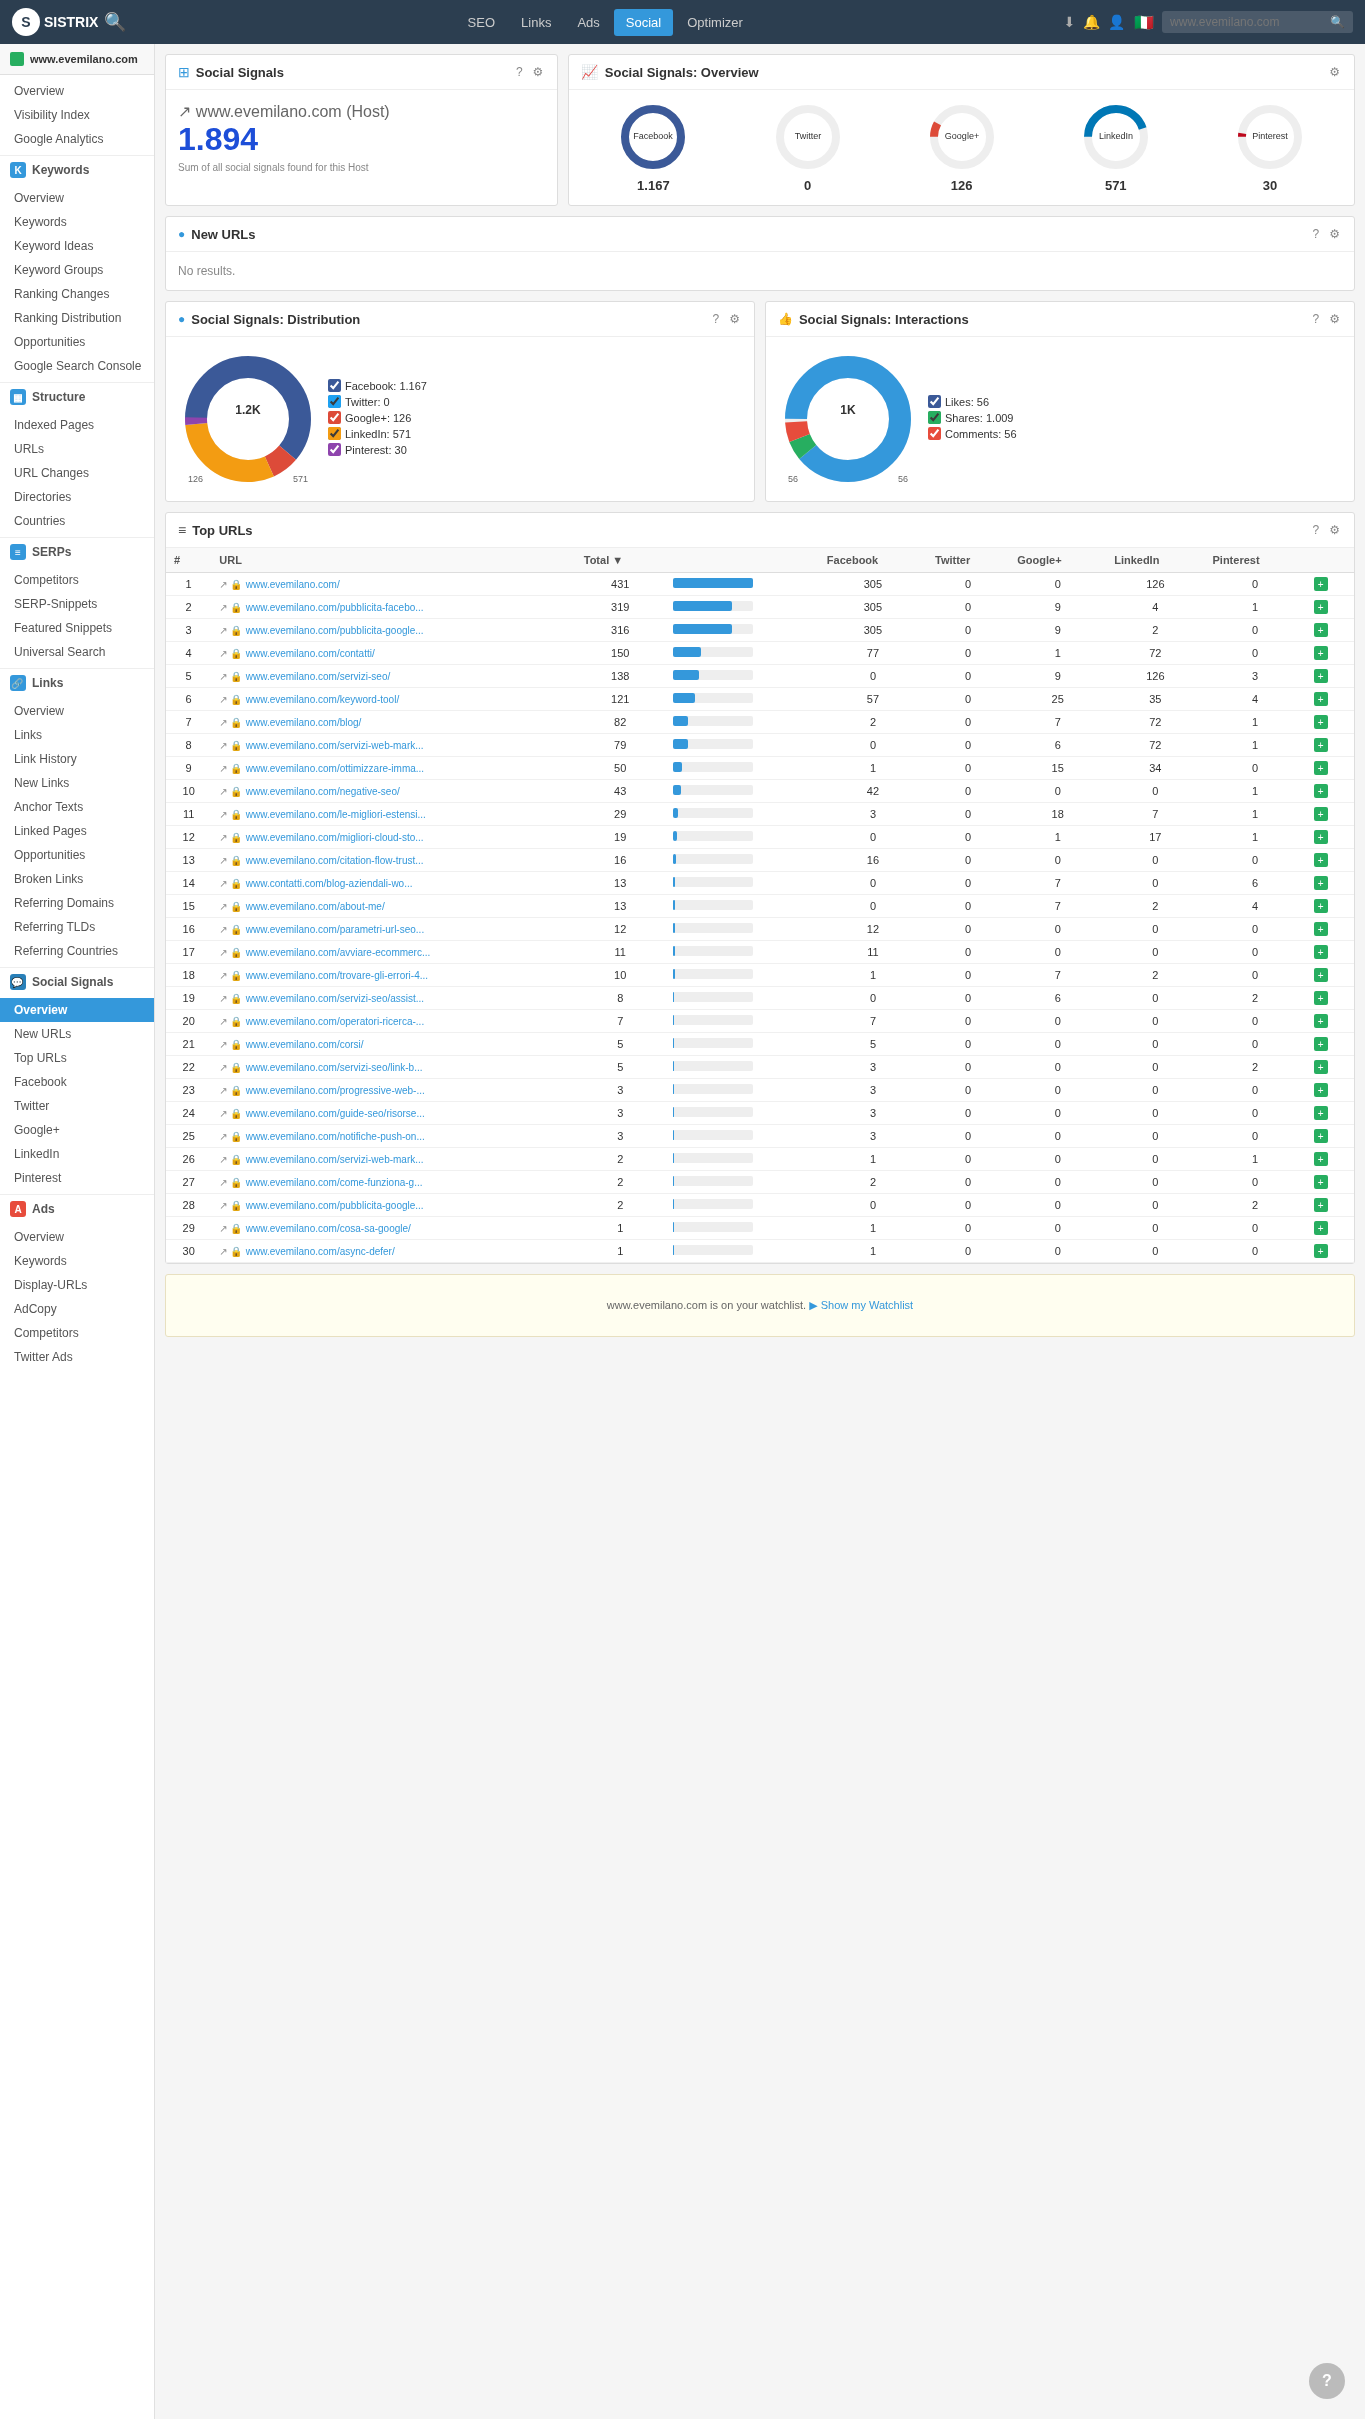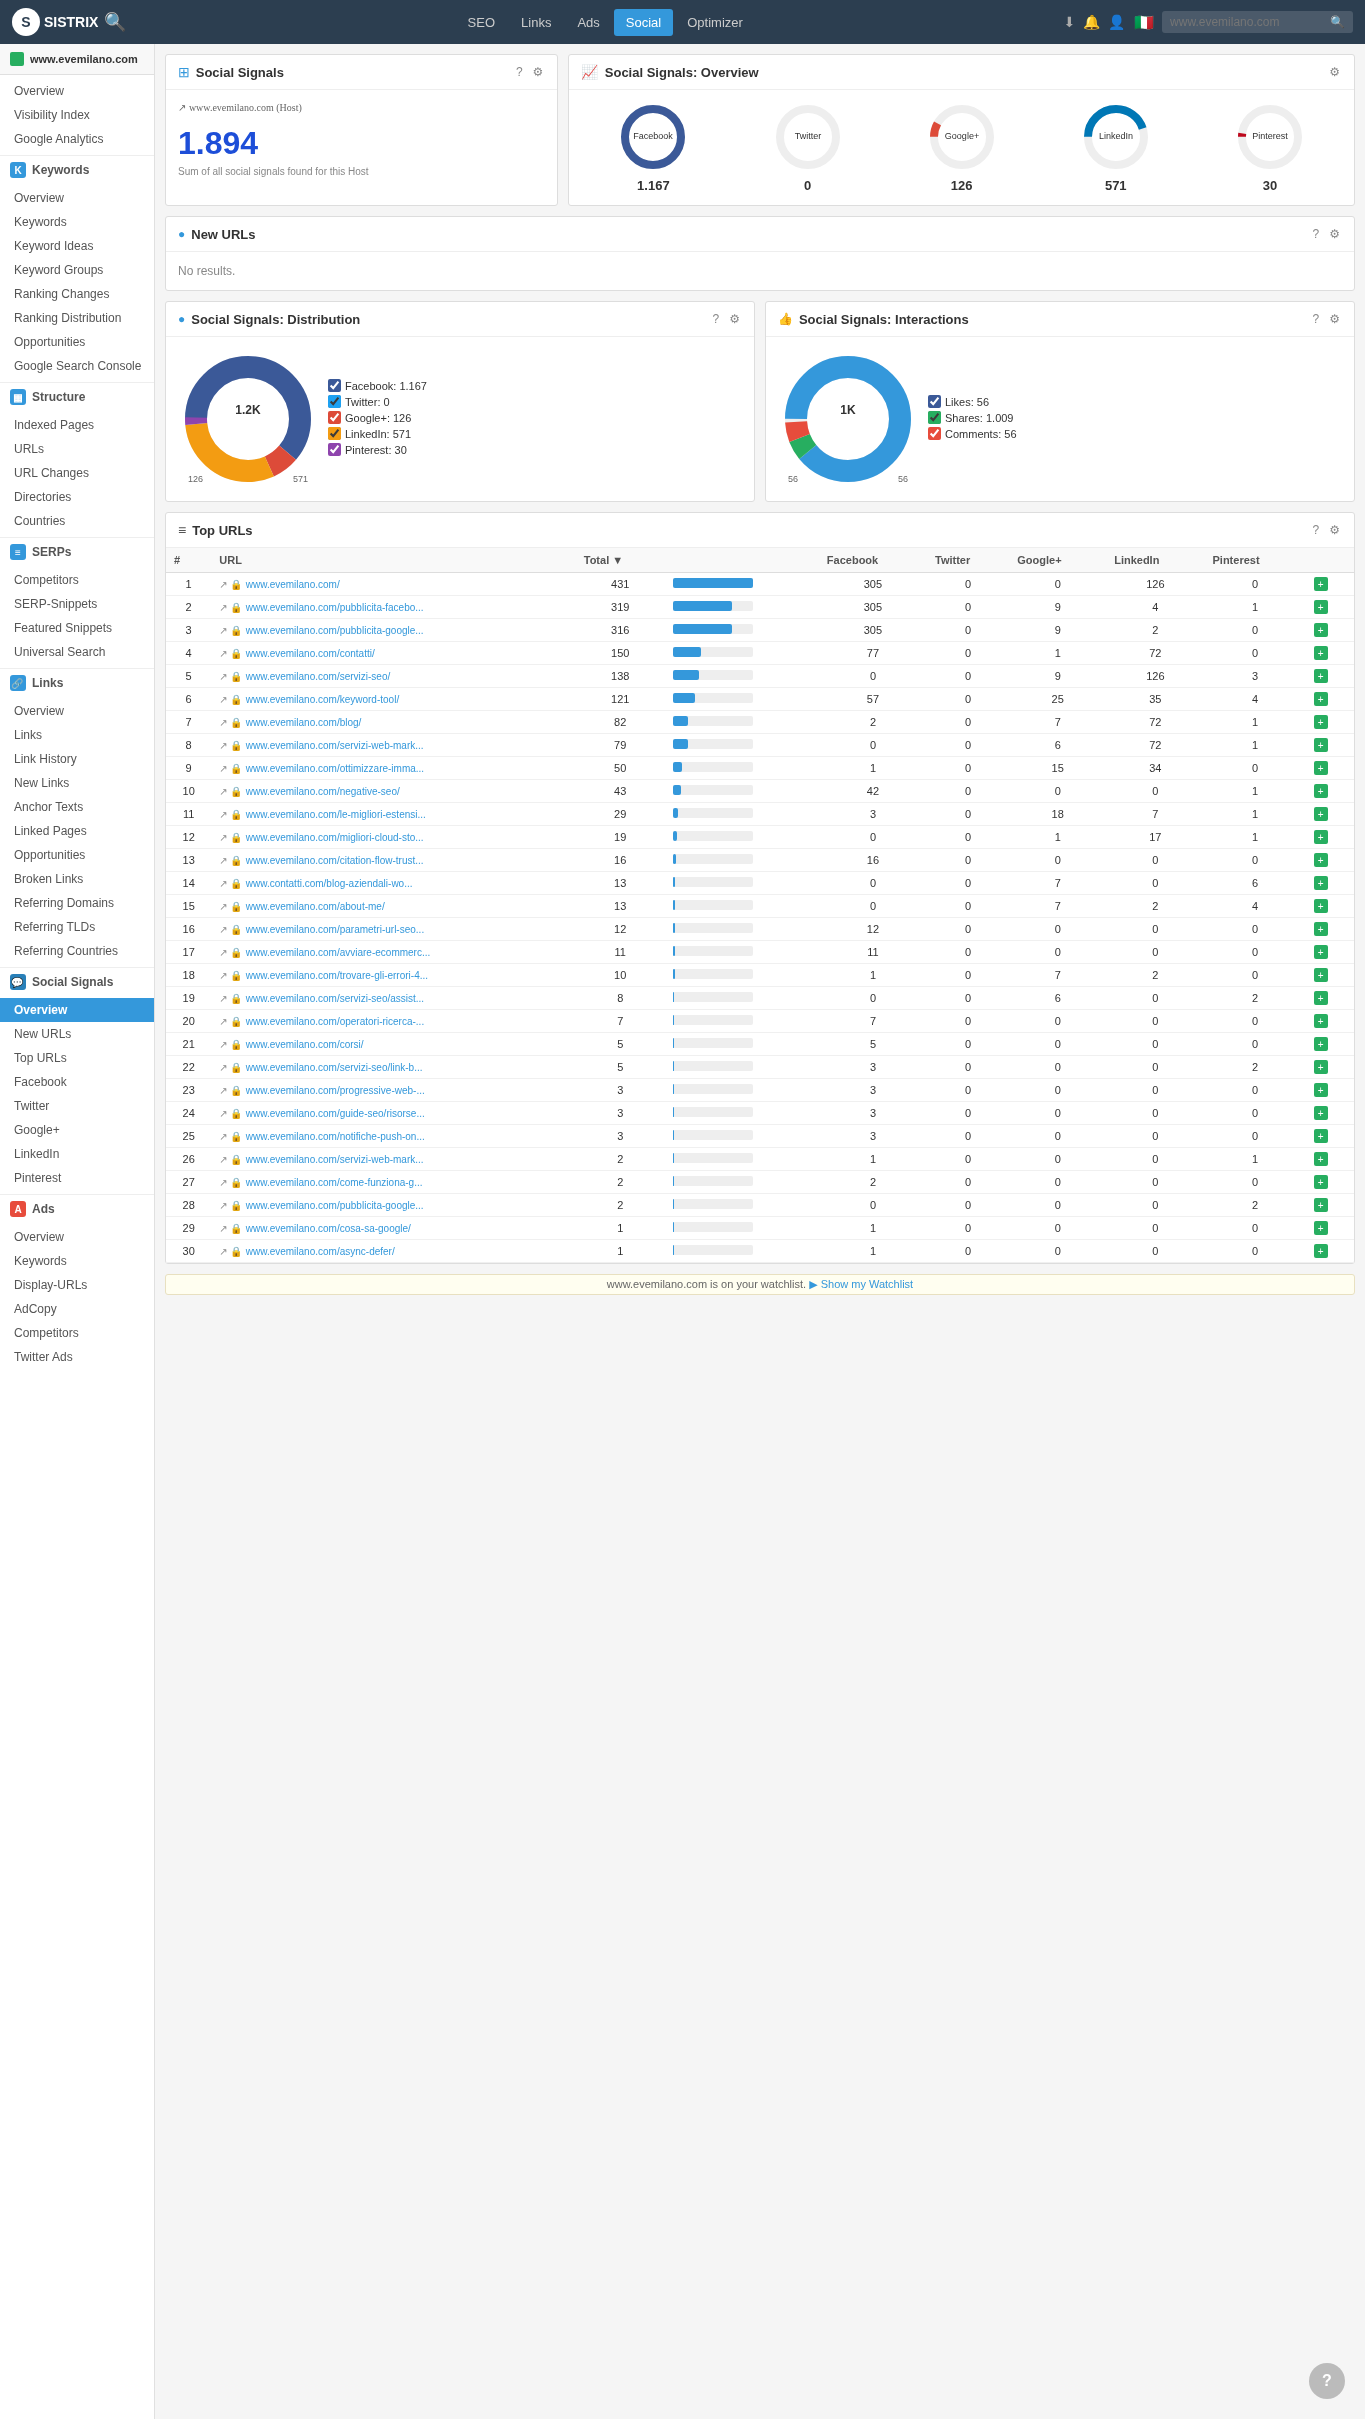--- a/index.html
+++ b/index.html
@@ -44,21 +44,21 @@
     .card-header-title { font-size: 13px; font-weight: bold; color: #333; flex: 1; }
     .card-icon { font-size: 14px; color: #3498db; }
 
     
     .top-row { display: grid; grid-template-columns: 1fr 2fr; gap: 10px; margin-bottom: 10px; }
     .social-signals-left { background: white; border: 1px solid #ddd; border-radius: 3px; }
     .social-signals-right { background: white; border: 1px solid #ddd; border-radius: 3px; }
 
     
     .ss-left-body { padding: 12px; }
-    .ss-domain { font-size: 10px; color: #666; margin-bottom: 12px; font-family: Liberation Serif, serif; }
+    .ss-domain { font-size: 16px; color: #666; margin-bottom: 0; }
     .ss-number { font-size: 32px; font-weight: bold; color: #1d4ed8; }
     .ss-desc { font-size: 10px; color: #888; margin-top: 4px; }
 
     
     .donuts-row { display: flex; gap: 10px; justify-content: space-around; padding: 12px; }
     .donut-item { display: flex; flex-direction: column; align-items: center; gap: 6px; }
     .donut-value { font-size: 13px; font-weight: bold; color: #333; }
     .donut-svg { width: 70px; height: 70px; }
 
     
@@ -80,21 +80,21 @@
     table { width: 100%; border-collapse: collapse; font-size: 11px; }
     thead th { background: #f9f9f9; padding: 6px 8px; border-bottom: 1px solid #ddd; text-align: left; color: #555; font-weight: bold; }
     tbody tr { border-bottom: 1px solid #f0f0f0; }
     tbody td { padding: 4px 8px; color: #333; }
     .url-link { color: #3498db; font-size: 10px; }
     .bar-container { width: 80px; height: 10px; background: #eee; border-radius: 2px; display: inline-block; }
     .bar-fill { height: 100%; background: #3498db; border-radius: 2px; }
     .num-cell { text-align: center; }
 
     
-    .watchlist-bar { background: #fffef0; border: 1px solid #e8e0c0; border-radius: 3px; padding: 3px 14px; font-size: 11px; color: #666; text-align: center; margin-bottom: 10px; }
+    .watchlist-bar { background: #fffef0; border: 1px solid #e8e0c0; border-radius: 3px; padding: 24px 14px; font-size: 11px; color: #666; text-align: center; margin-bottom: 10px; }
     .watchlist-bar a { color: #3498db; cursor: pointer; }
 
     
     .help-btn { position: fixed; bottom: 20px; right: 20px; width: 36px; height: 36px; background: #bbb; border-radius: 50%; display: flex; align-items: center; justify-content: center; color: white; font-size: 16px; font-weight: bold; cursor: pointer; }
 
     
     .icon-btn { cursor: pointer; color: #888; font-size: 12px; padding: 2px; }
     .add-btn { width: 14px; height: 14px; background: #27ae60; color: white; border-radius: 2px; display: inline-flex; align-items: center; justify-content: center; font-size: 10px; cursor: pointer; }
   </style>
 </head>

